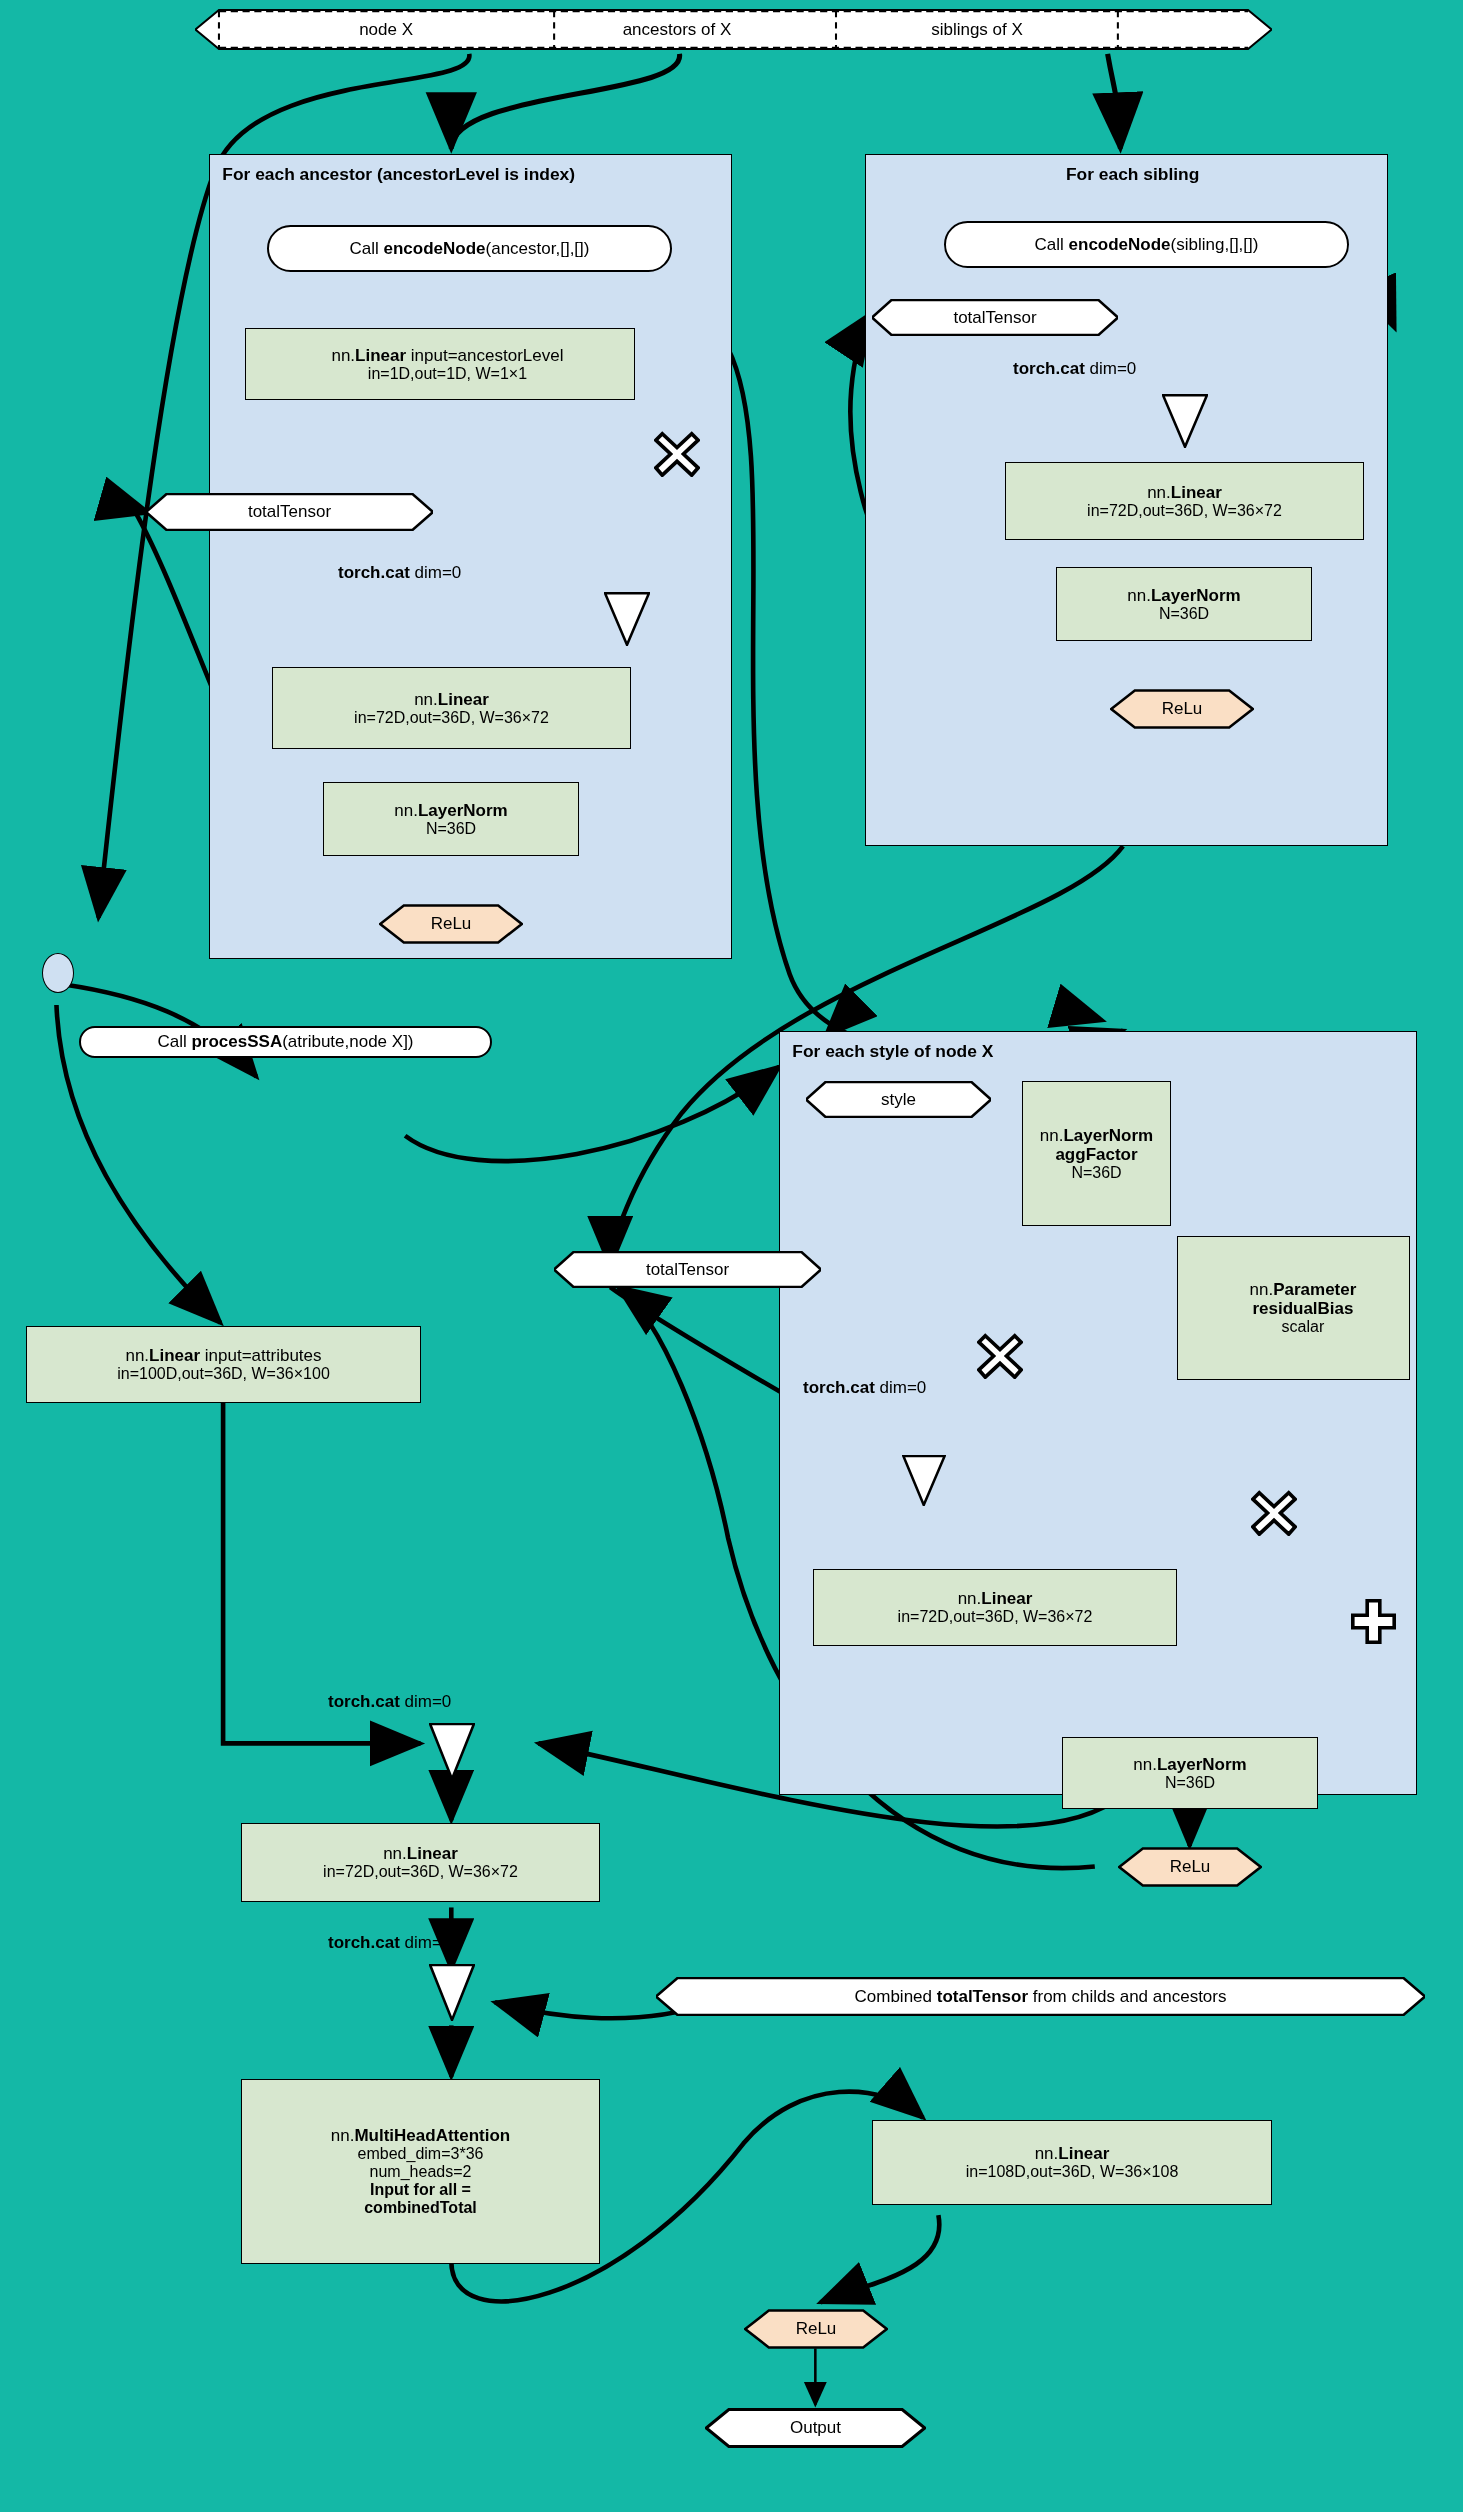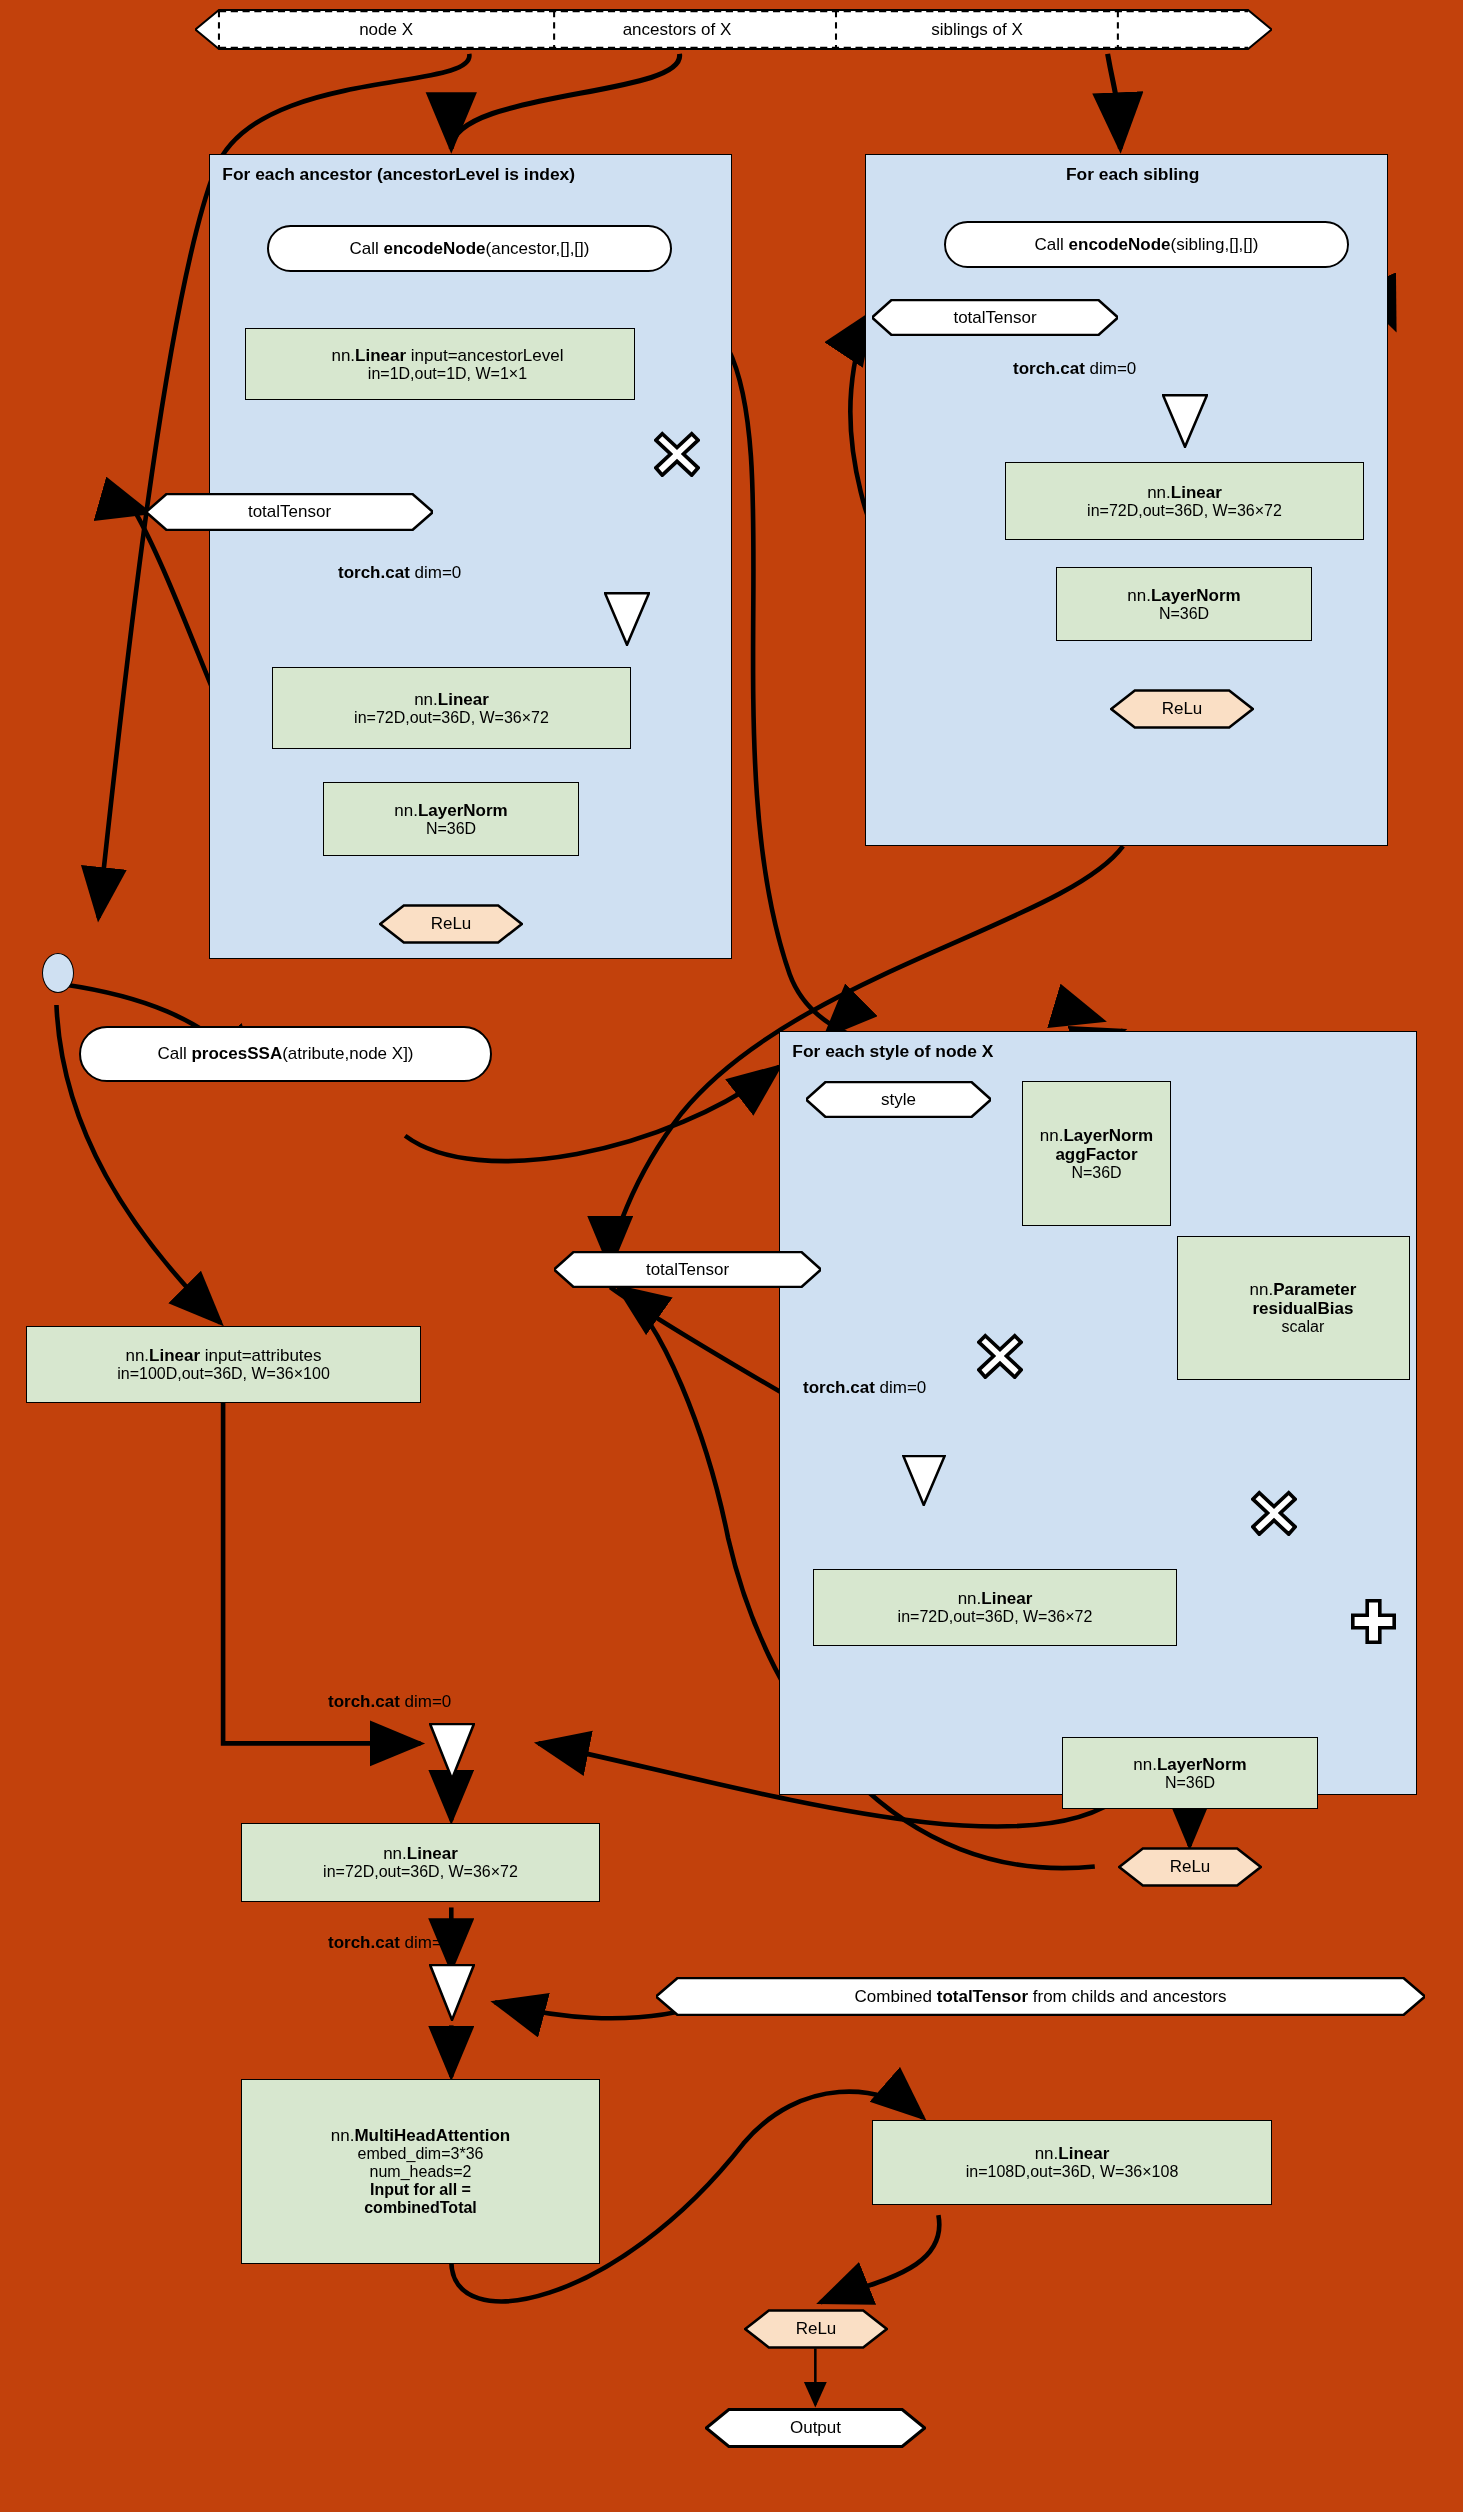--- a/index.html
+++ b/index.html
@@ -1,17 +1,17 @@
 <!DOCTYPE html>
 <html style="font-size:8.2px"><head>
 <meta charset="utf-8">
 <style>
   html,body{margin:0;padding:0;background:#ffffff;}
   body{width:1463px;height:2512px;font-family:"Liberation Sans",sans-serif;}
-  #stage{position:relative;width:1463px;height:2512px;overflow:hidden;background:#c2410c;}
+  #stage{position:relative;width:1463px;height:2512px;overflow:hidden;background:#14b8a6;}
   svg#wires{position:absolute;left:0;top:0;width:1463px;height:2512px;}
   .node{position:absolute;box-sizing:border-box;display:flex;flex-direction:column;
         align-items:center;justify-content:center;text-align:center;color:#000;}
   
   .panel{background:#cfe0f2;border:1.5px solid #000;align-items:flex-start;justify-content:flex-start;}
   .panel-title{font-weight:bold;font-size:17.4px;margin:9.2px 0 0 12.3px;text-align:left;}
   
   .green{background:#d7e7cf;border:1.5px solid #000;padding:3.1px 5.1px;}
   
   .call{background:#ffffff;border:2.1px solid #000;border-radius:31px;padding:4.1px 13.3px;}
@@ -270,21 +270,21 @@
     <svg width="144" height="40" viewBox="0 0 280 78" style="position:absolute;left:0;top:0;">
       <path d="M2,39 L48,3 L232,3 L278,39 L232,75 L48,75 Z" fill="#fadfc5" stroke="#000" stroke-width="5"></path>
     </svg>
     <div class="tagtxt">
         <span class="line1">ReLu</span>
       </div>
   </div>
 
   <div class="dot" style="left:42px;top:953px;width:30px;height:38px;"></div>
 
-  <div class="node call" style="left:79px;top:1026px;width:413px;height:56px;">
+  <div class="node call" style="left:79px;top:1026px;width:413px;height:32px;">
     <div class="line1">
       <span>Call </span><span class="b">procesSSA</span><span>(atribute,node X])</span>
     </div>
   </div>
 
   <div class="node green" style="left:26px;top:1326px;width:395px;height:77px;">
     <div class="line1"><span>nn.</span><span class="b">Linear</span><span> input=attributes</span></div>
     <div class="line2">in=100D,out=36D, W=36×100</div>
   </div>
 

